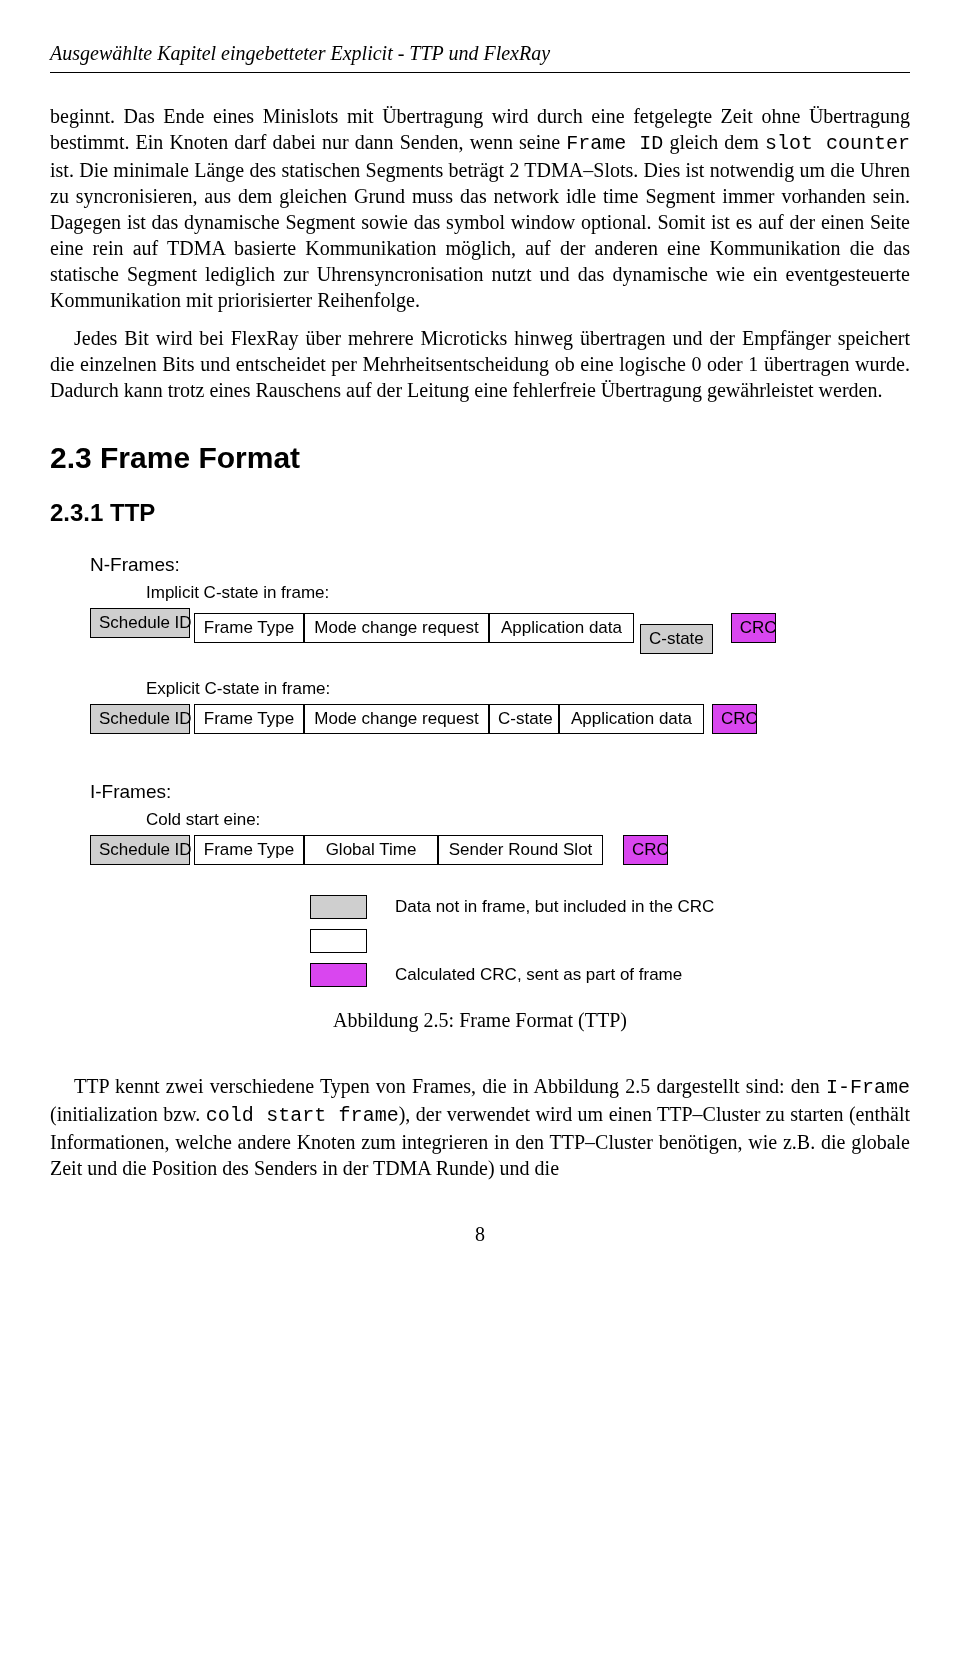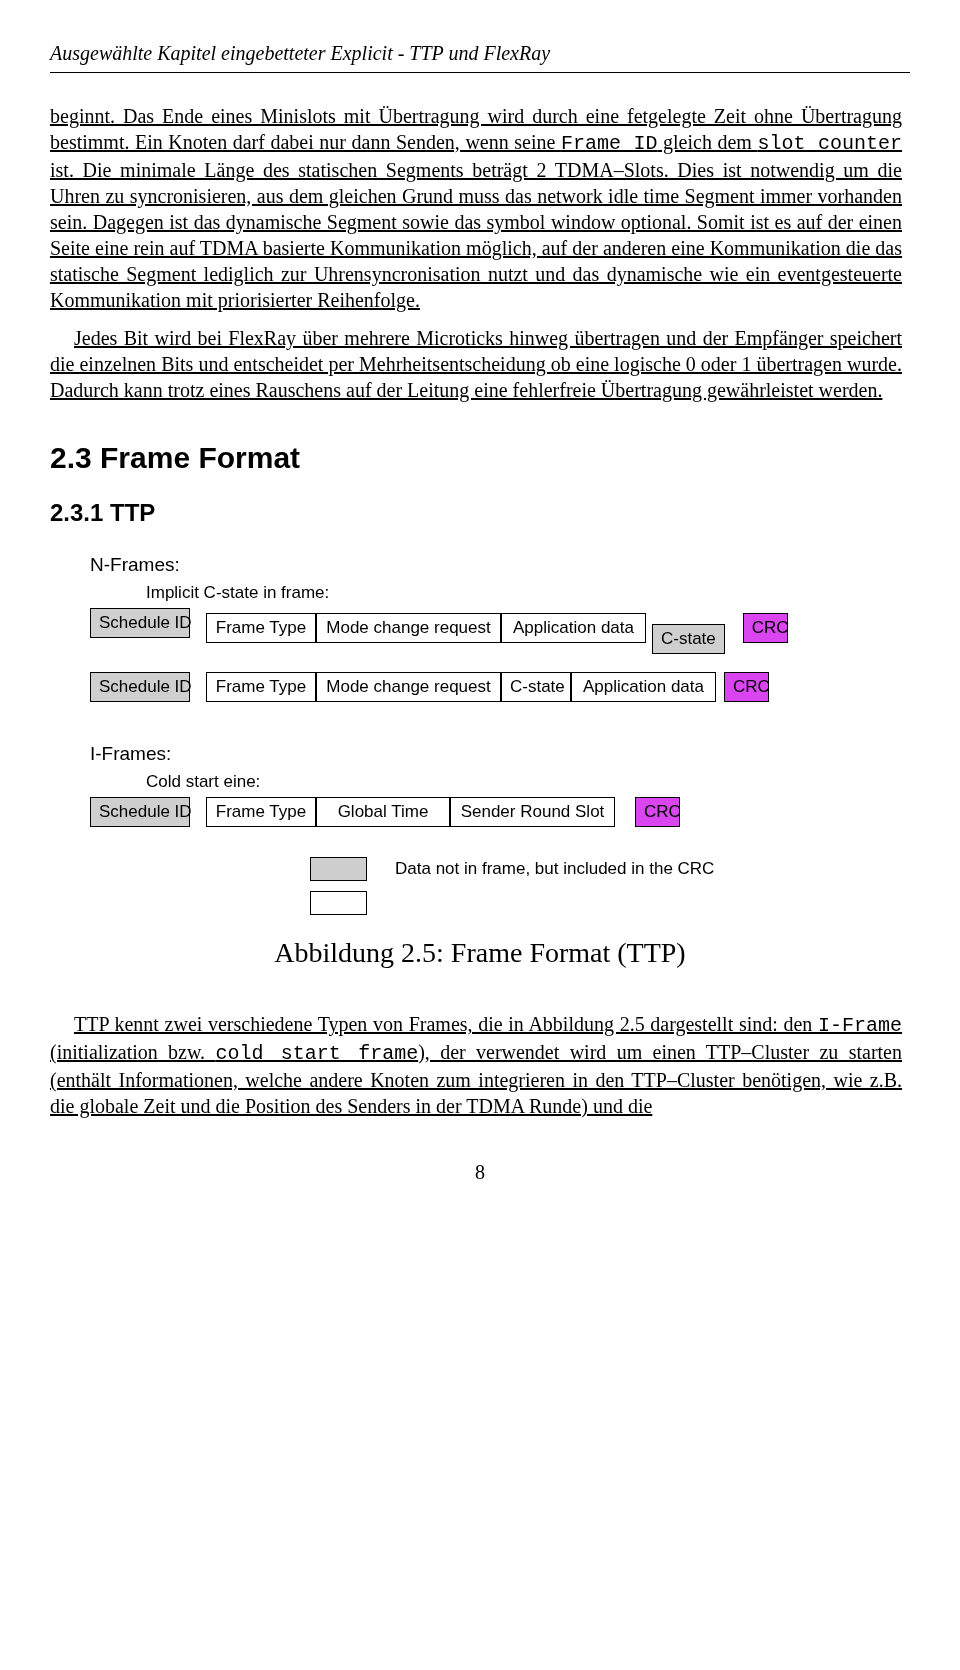--- a/index.html
+++ b/index.html
@@ -16,23 +16,22 @@
     font-style: italic;
     font-size: 20px;
     margin-bottom: 6px;
   }
   .header-rule {
     border: 0;
     border-top: 1px solid #000;
     margin: 0 0 30px 0;
   }
   p {
-    margin: 0 8px 12px 0;
+    margin: 0 0 12px 0;
     text-align: justify;
-    text-decoration: underline;
   }
   .mono {
     font-family: "Courier New", Courier, monospace;
   }
   h2.section {
     font-family: Arial, Helvetica, sans-serif;
     font-weight: bold;
     font-size: 30px;
     margin: 35px 0 20px 0;
   }
@@ -54,22 +53,21 @@
     margin-bottom: 4px;
   }
   .diag-subtitle {
     font-size: 17px;
     margin-bottom: 4px;
     margin-left: 56px;
   }
   .row {
     display: flex;
     align-items: flex-start;
-    margin-bottom: 10px;
-    gap: 12px;
+    margin-bottom: 16px;
   }
   .cell {
     border: 1px solid #000;
     padding: 3px 8px;
     font-size: 17px;
     box-sizing: border-box;
     text-align: center;
     white-space: nowrap;
   }
   .gray-light { background: #cfcfcf; }
@@ -100,21 +98,21 @@
   }
   .legend-box {
     width: 55px;
     height: 22px;
     border: 1px solid #000;
     margin-right: 28px;
   }
   .caption {
     text-align: center;
     font-family: "Times New Roman", Times, serif;
-    font-size: 28px;
+    font-size: 20px;
     margin: 20px 0 40px 0;
   }
   .indent { text-indent: 24px; }
   .page-num {
     text-align: center;
     margin-top: 40px;
   }
 </style>
 </head>
 <body>
@@ -149,20 +147,21 @@
           <div class="cell gray-light c-state-float" style="position:relative; top:6px; left:2px;">C-state</div>
         </div>
         <div style="width:20px;"></div>
         <div class="cell gray-dark" style="width:45px;">CRC</div>
       </div>
     </div>
   </div>
 
   <div style="height:14px;"></div>
 
+  <div class="diag-subtitle">Explicit C-state in frame:</div>
   <div class="row">
     <div class="sched-col">
       <div class="cell gray-light">Schedule ID</div>
     </div>
     <div>
       <div class="frame-row" style="margin-left:4px;">
         <div class="cell white" style="width:110px;">Frame Type</div>
         <div class="cell white" style="width:185px;">Mode change request</div>
         <div class="cell white" style="width:70px;">C-state</div>
         <div class="cell white" style="width:145px;">Application data</div>
@@ -192,20 +191,24 @@
   </div>
 
   <div class="legend">
     <div class="legend-row">
       <div class="legend-box gray-light"></div>
       <div>Data not in frame, but included in the CRC</div>
     </div>
     <div class="legend-row">
       <div class="legend-box white"></div>
     </div>
+    <div class="legend-row">
+      <div class="legend-box gray-dark"></div>
+      <div>Calculated CRC, sent as part of frame</div>
+    </div>
   </div>
 </div>
 
 <div class="caption">Abbildung 2.5: Frame Format (TTP)</div>
 
 <p class="indent">
   <span>TTP kennt zwei verschiedene Typen von Frames, die in Abbildung 2.5 dargestellt sind: den </span><span class="mono">I-Frame</span><span> (initialization bzw. </span><span class="mono">cold start frame</span><span>), der verwendet wird um einen TTP–Cluster zu starten (enthält Informationen, welche andere Knoten zum integrieren in den TTP–Cluster benötigen, wie z.B. die globale Zeit und die Position des Senders in der TDMA Runde) und die</span>
 </p>
 
 <div class="page-num">8</div>

